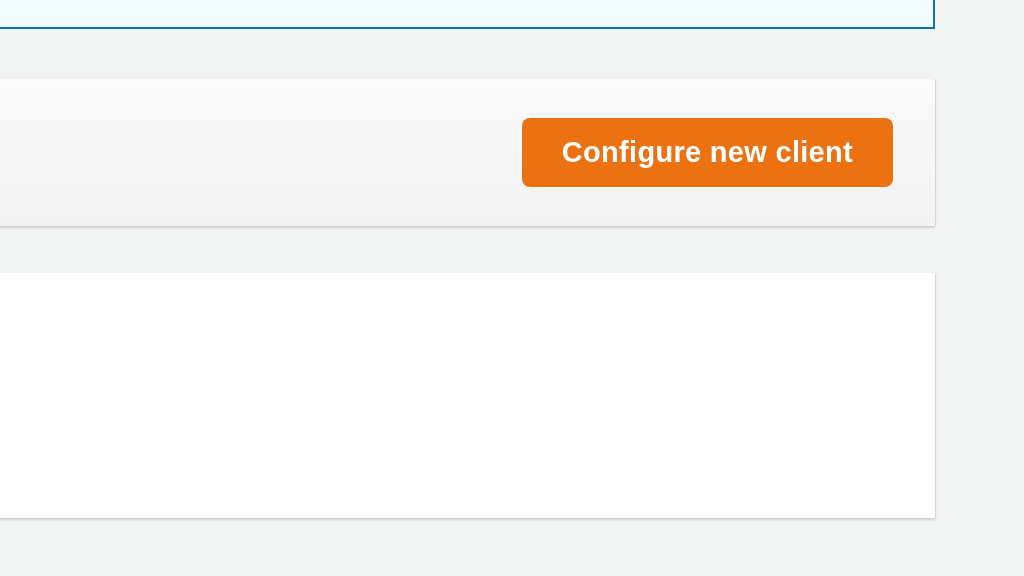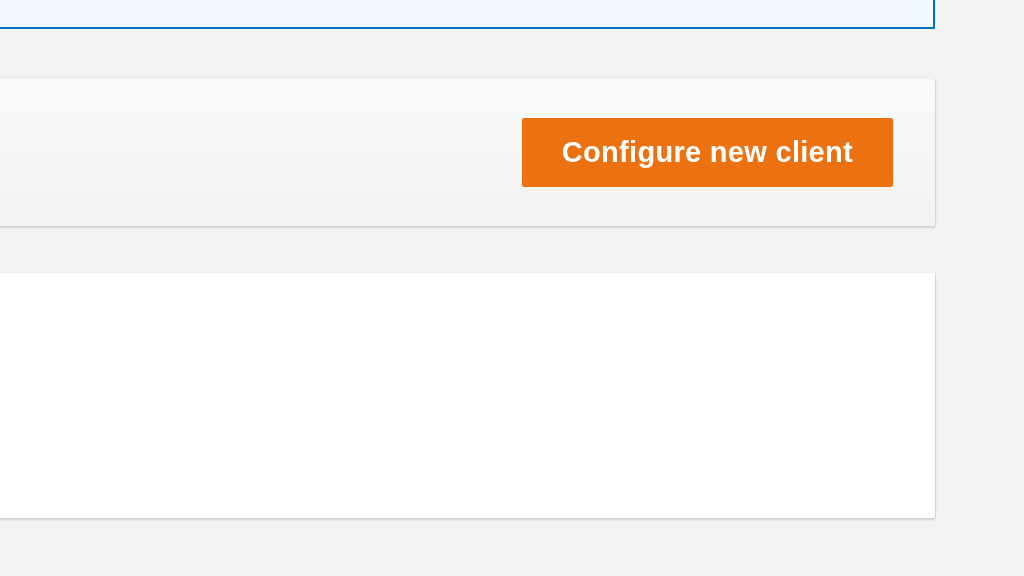--- a/index.html
+++ b/index.html
@@ -34,21 +34,21 @@
       box-shadow: 0 2px 2px rgba(0,0,0,0.15), 1px 0 1px rgba(0,0,0,0.08);
       display: flex;
       align-items: center;
       justify-content: flex-end;
       padding-right: 42px;
     }
     .primary-btn {
       background: #ec7211;
       color: #ffffff;
       border: none;
-      border-radius: 2px;
+      border-radius: 8px;
       font-size: 29px;
       font-weight: 700;
       padding: 18px 40px;
       cursor: pointer;
       font-family: inherit;
       letter-spacing: 0.3px;
     }
     .content-panel {
       position: absolute;
       top: 273px;

